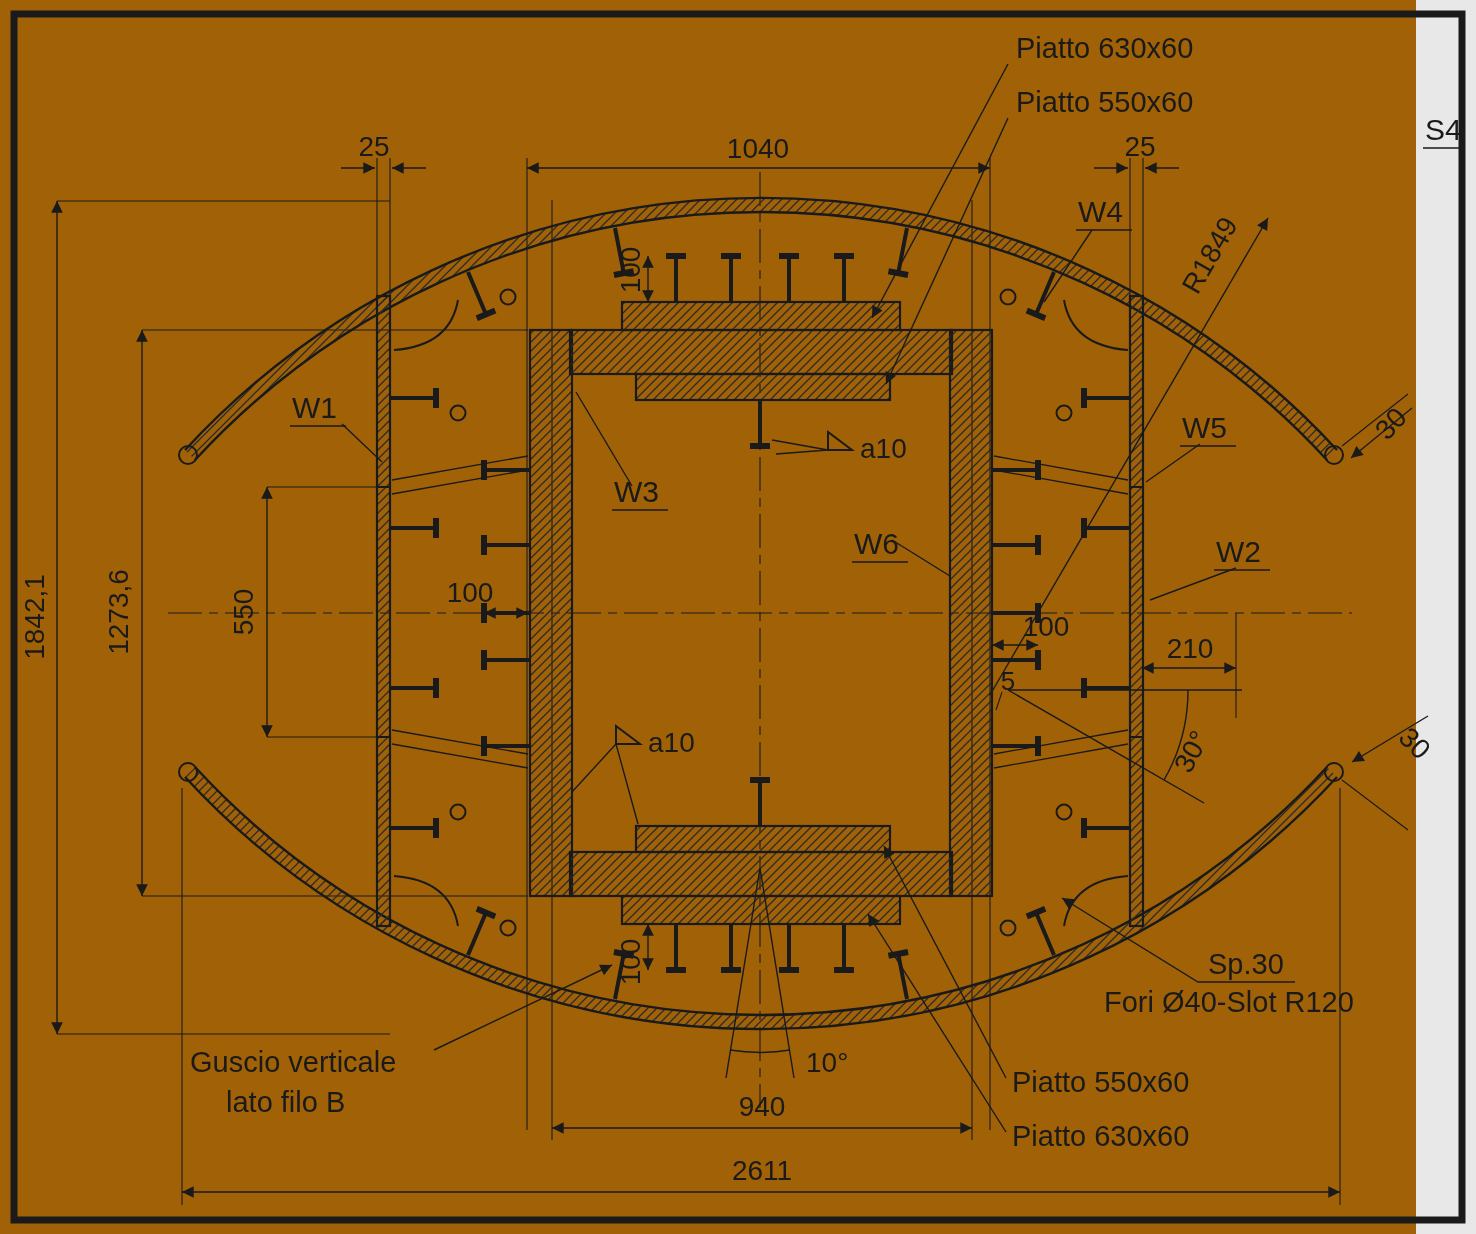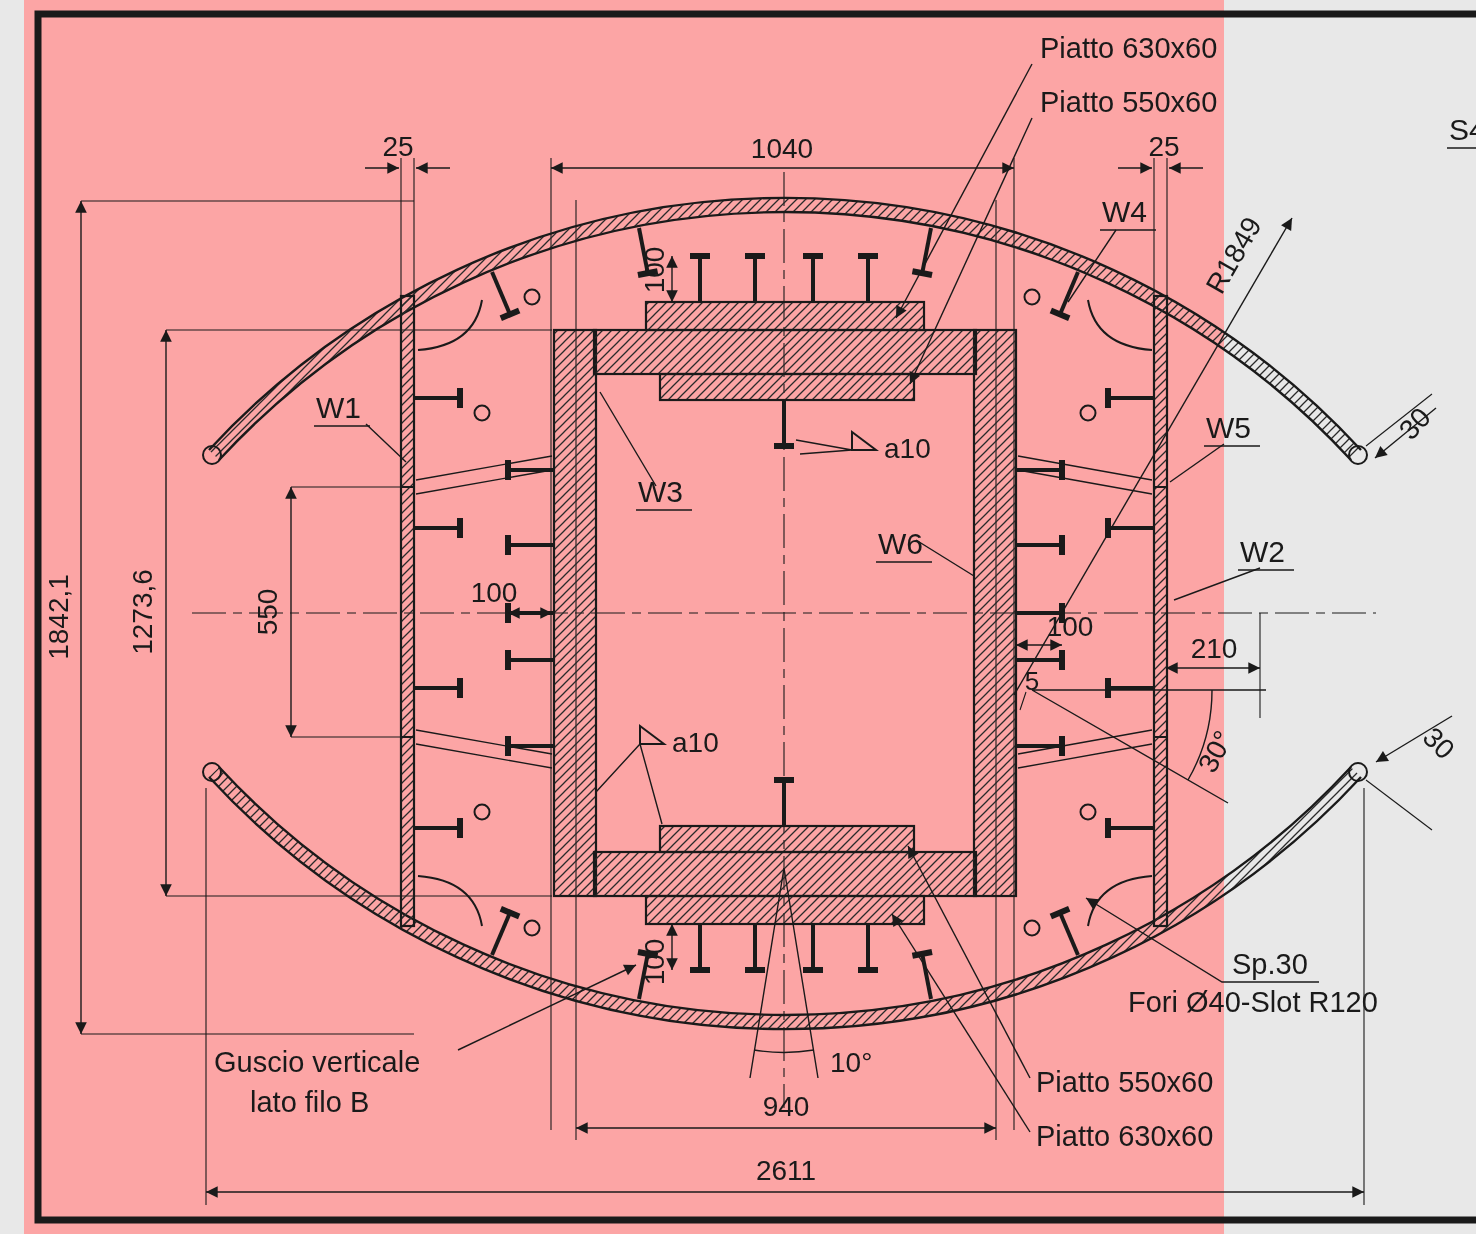--- a/index.html
+++ b/index.html
@@ -1,19 +1,18 @@
 <!DOCTYPE html>
 <html><head>
 <meta charset="utf-8">
 <style>
   html,body{margin:0;padding:0;background:#e8e8e8;}
   .canvas{
-    width:1200px;height:1234px;background:#fca5a5;position:relative;
+    width:1416px;height:1234px;background:#a16207;position:relative;
     font-family:"Liberation Sans", sans-serif;
-    margin-left:24px;
   }
   svg text{
     font-family:"Liberation Sans", sans-serif;
     fill:#1a1a1a;
   }
   .t28{font-size:28px;}
   .t29{font-size:29px;}
   .t30{font-size:30px;}
   .t26{font-size:26px;}
   .geo{stroke:#1a1a1a;fill:none;}

